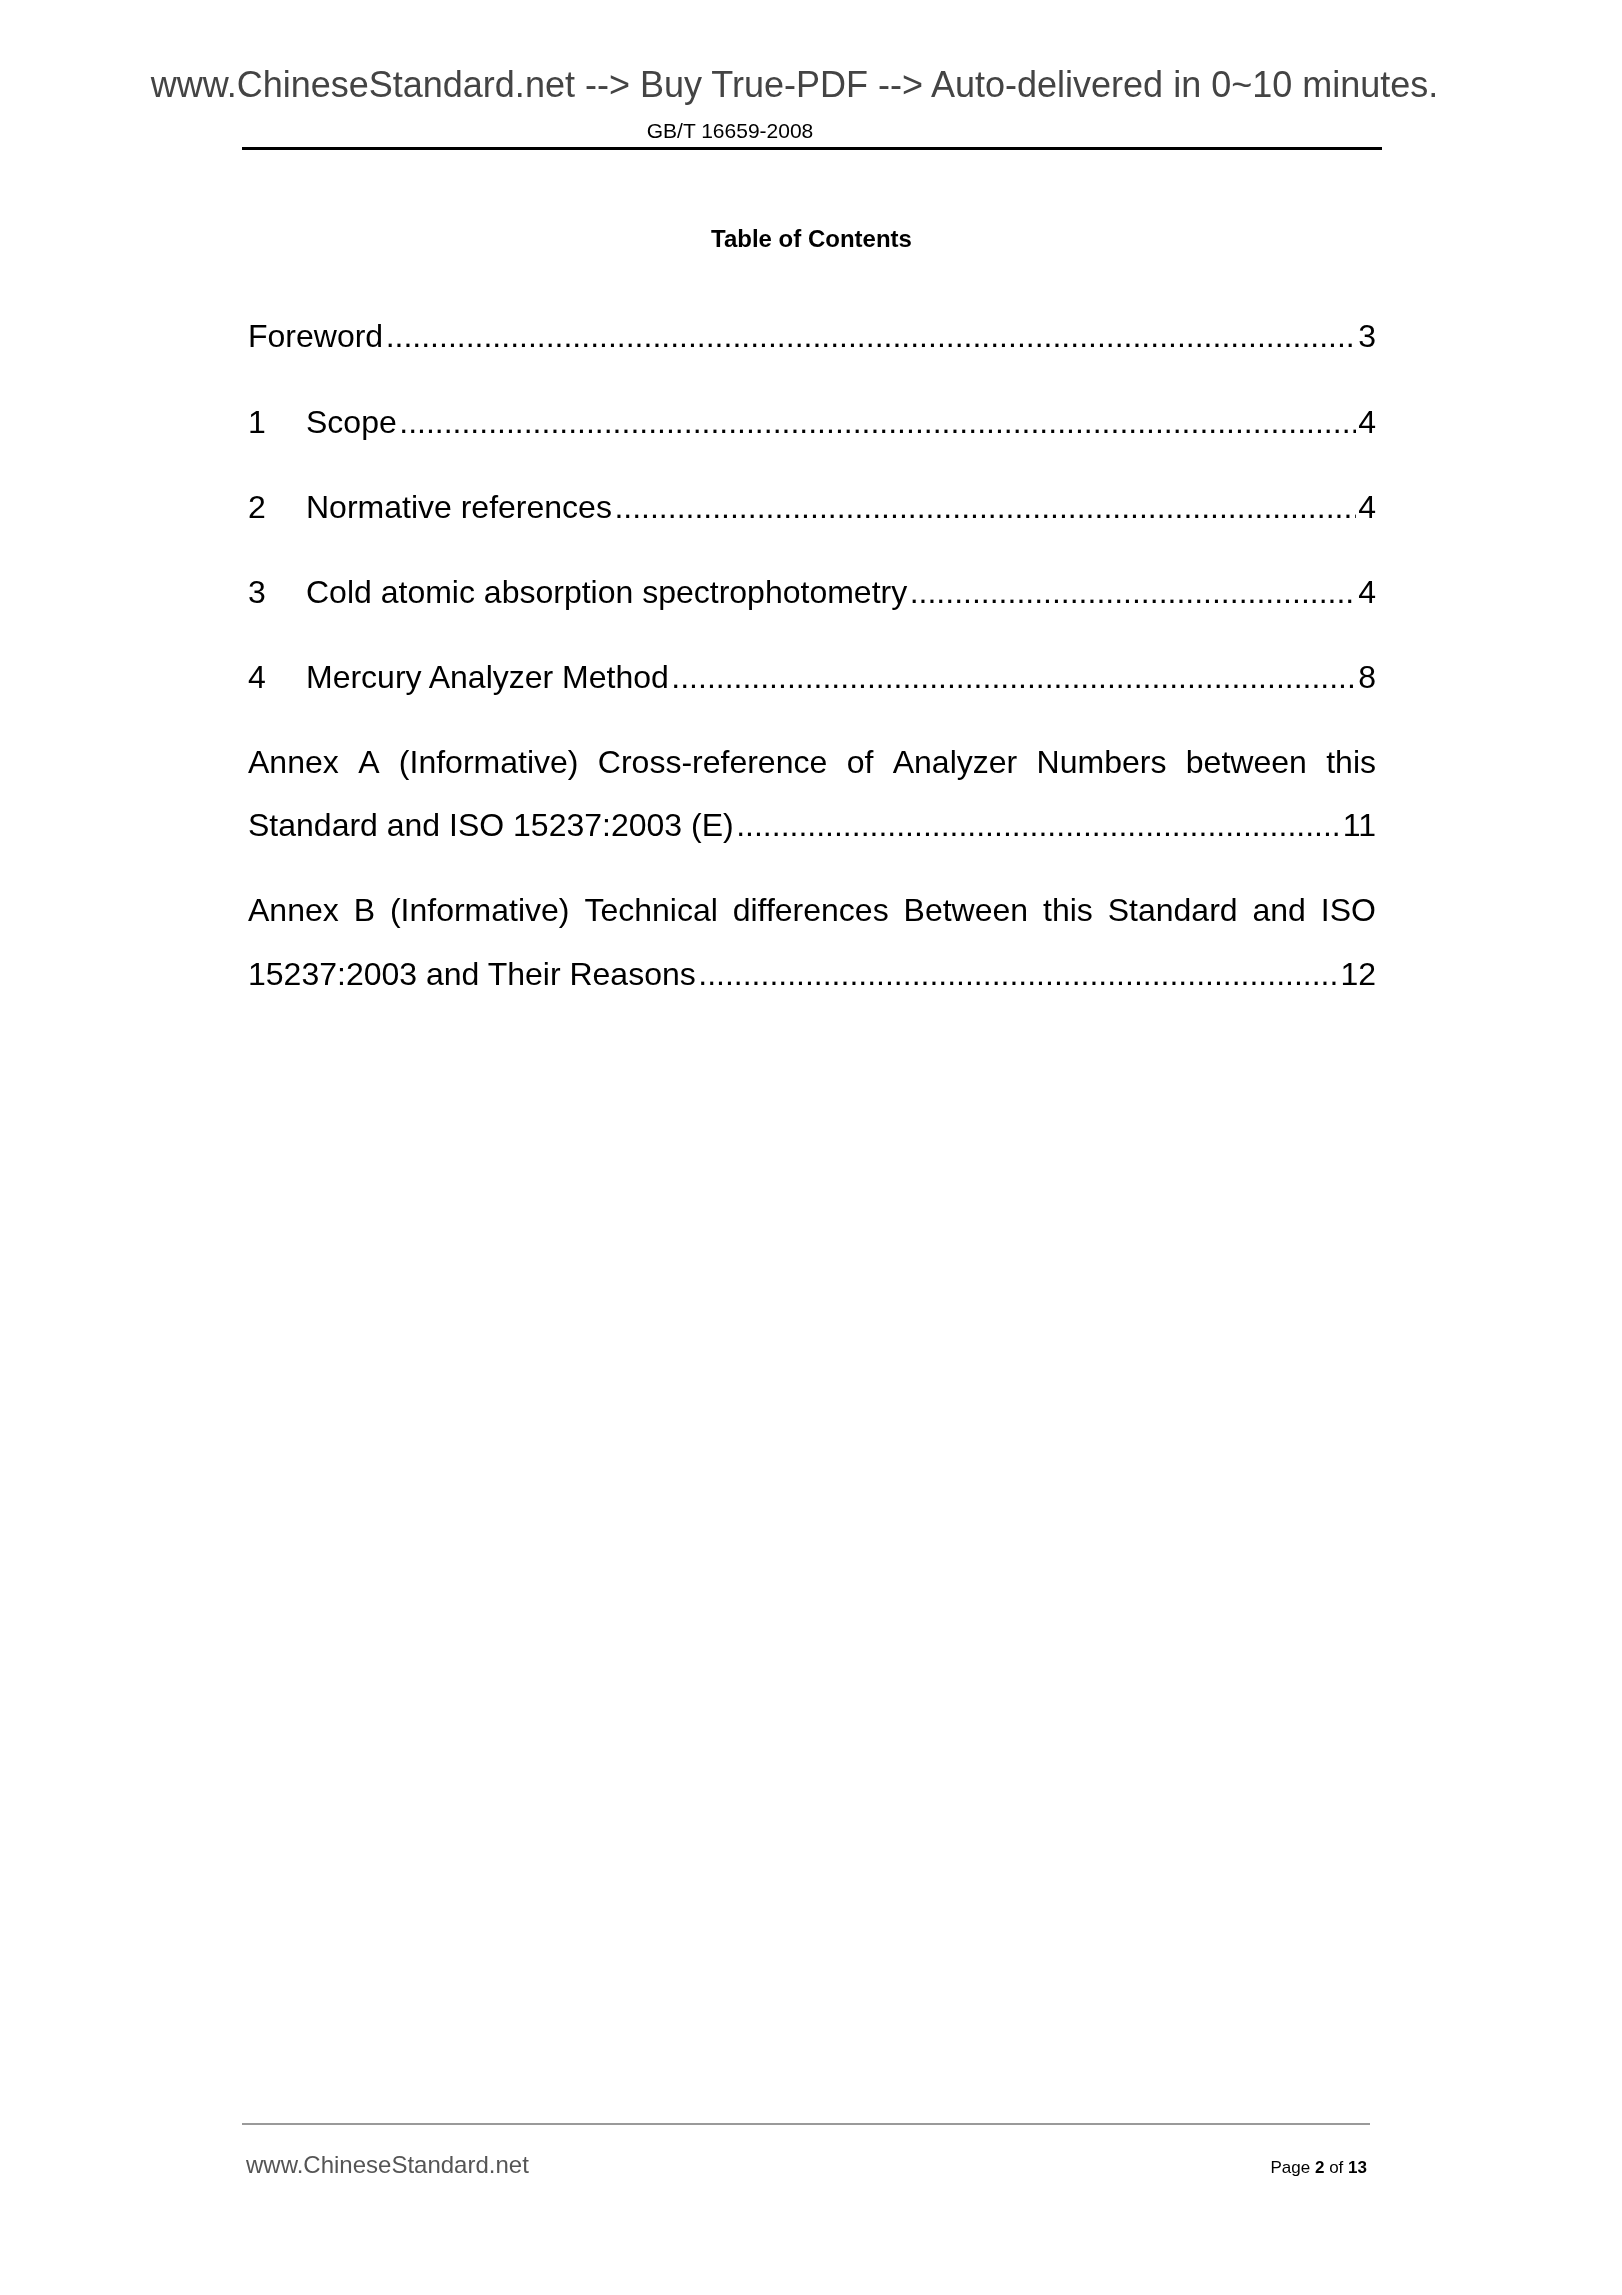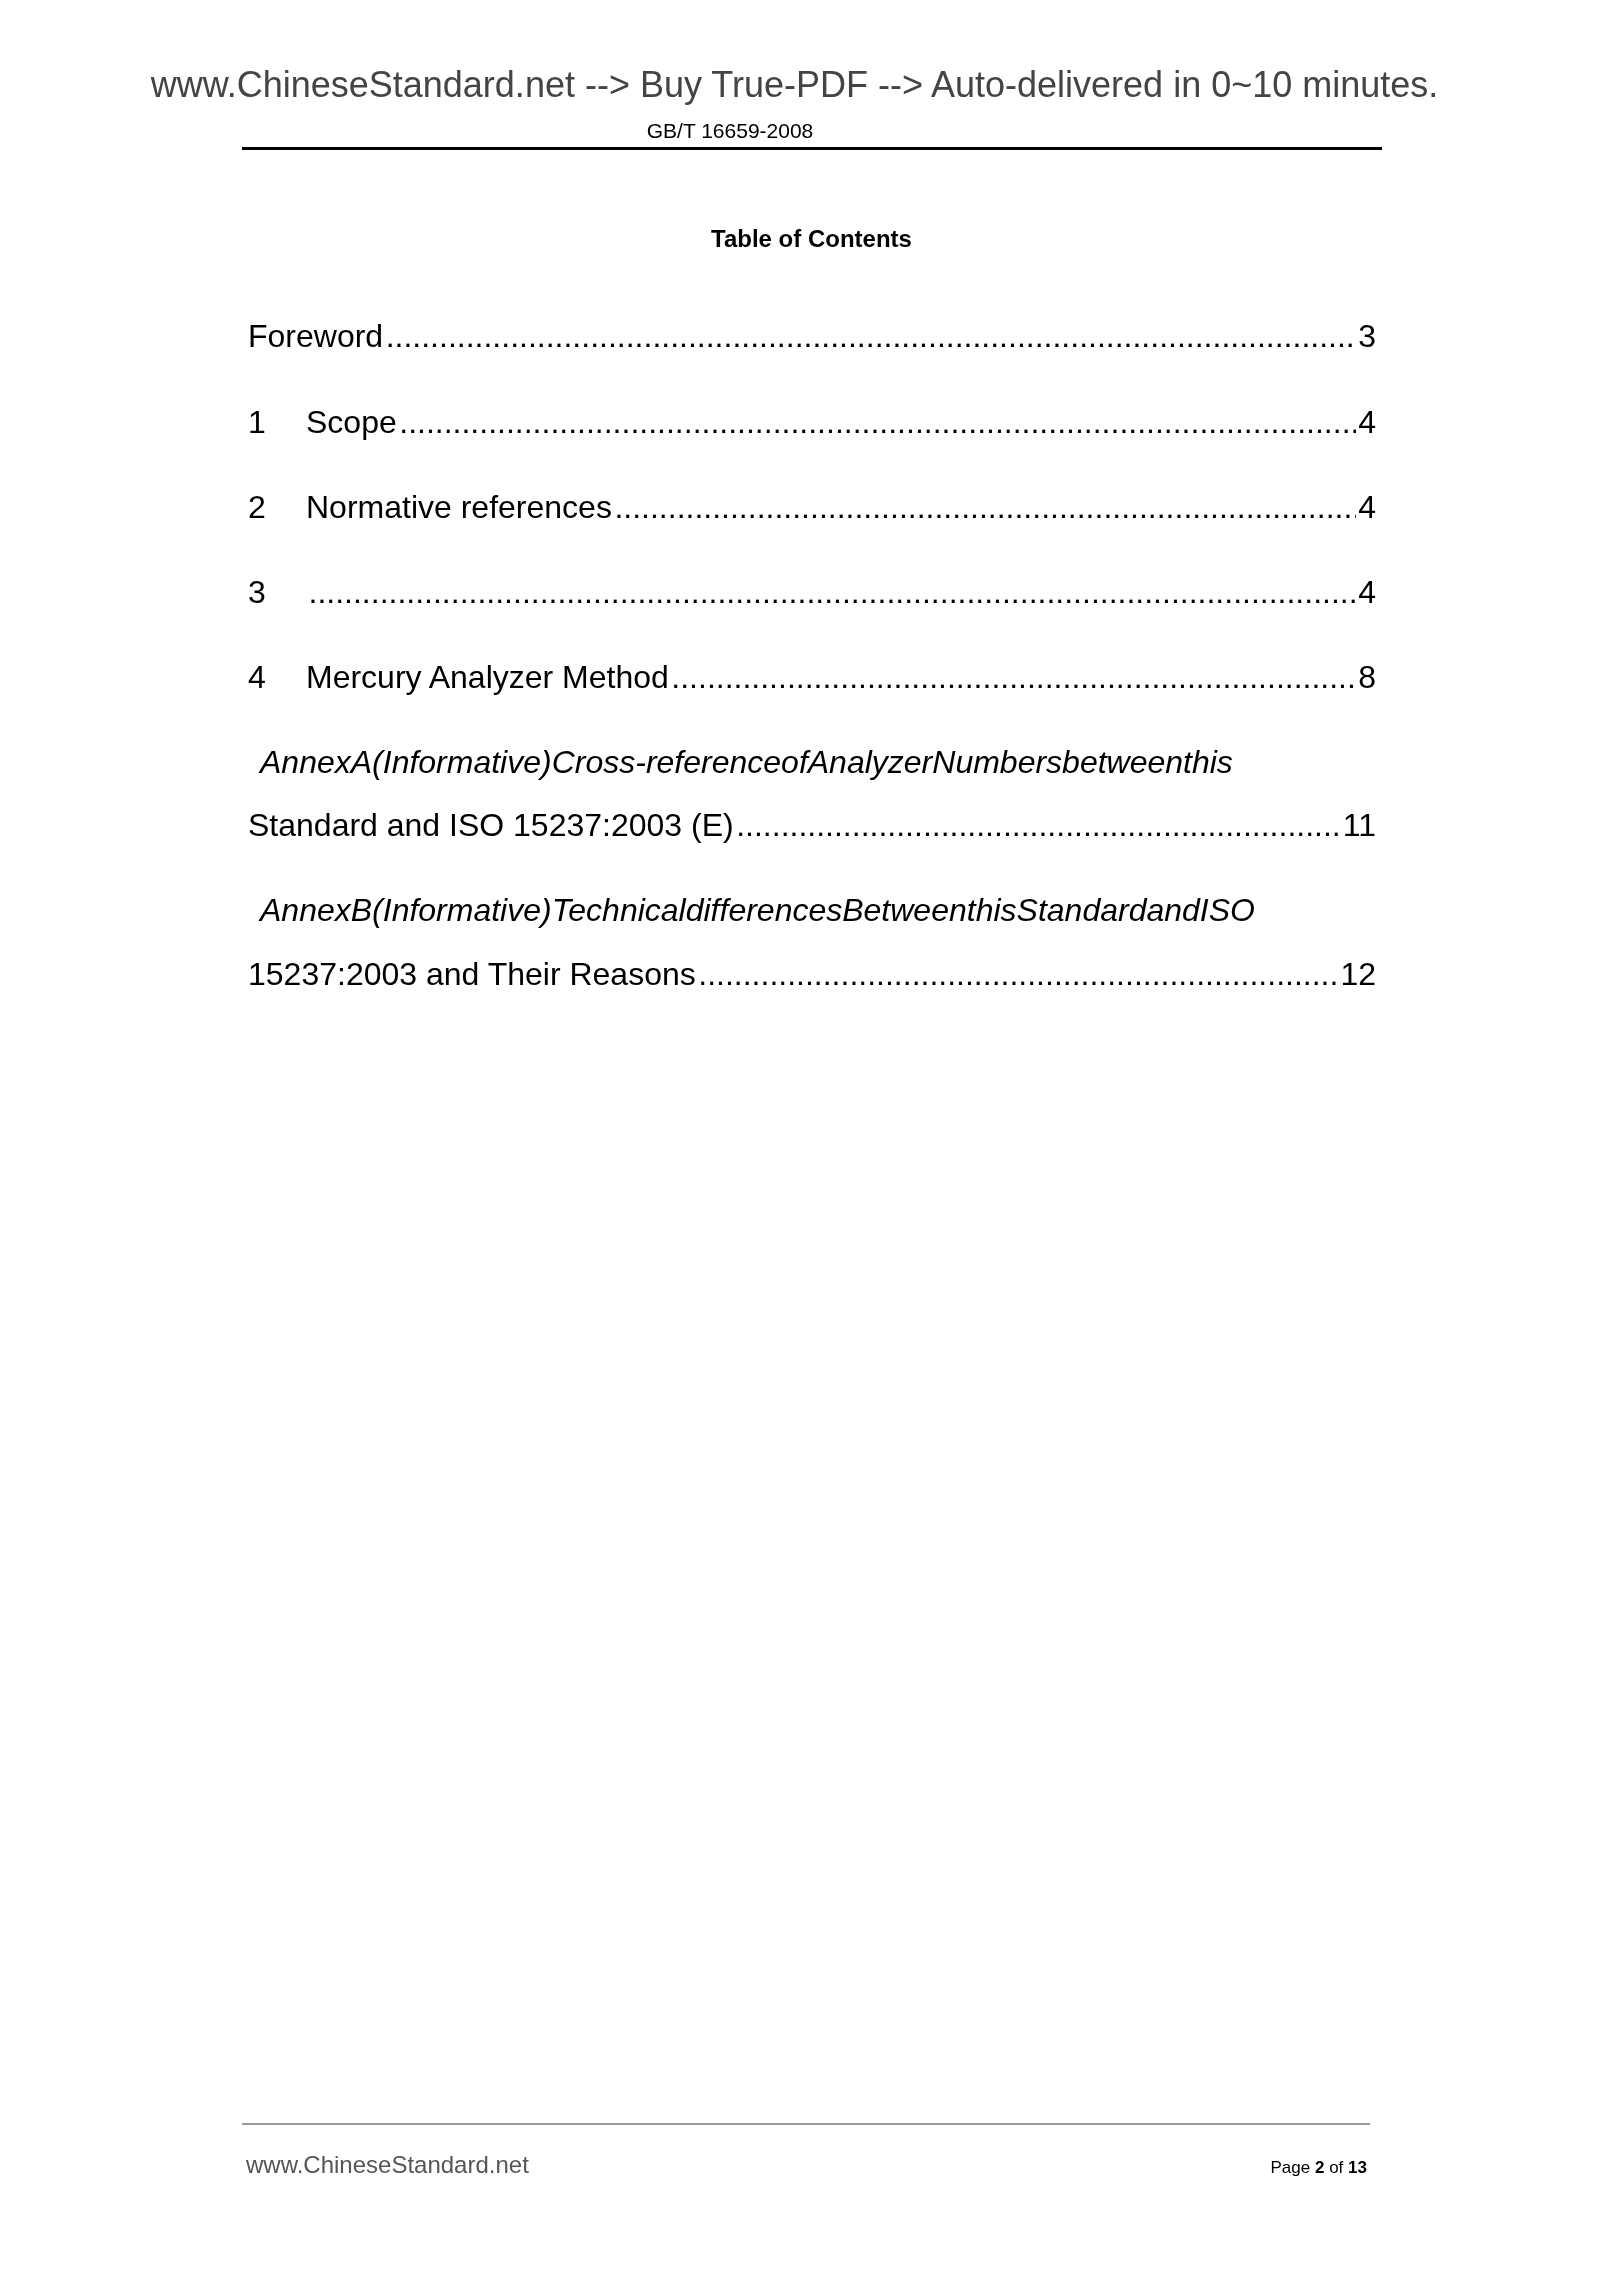--- a/index.html
+++ b/index.html
@@ -84,30 +84,29 @@
     }
     .toc-leader::after {
       content: "........................................................................................................................................................................................................................................................";
     }
     .toc-page {
       flex: 0 0 auto;
       text-align: right;
     }
     .toc-justify {
       position: absolute;
-      left: 12px;
+      left: 0;
       width: 1128px;
       font-size: 32px;
       line-height: 38px;
       text-align: justify;
       text-align-last: justify;
       white-space: nowrap;
       display: flex;
-      justify-content: flex-start;
-      font-style: italic;
+      justify-content: space-between;
     }
 
     
     .footer-rule {
       left: 242px; width: 1128px;
       top: 2123px; height: 1.7px;
       background: #9a9a9a;
     }
     .footer-link {
       left: 246px;
@@ -156,20 +155,21 @@
 
   <div class="toc-line" style="top:488px">
     <span class="toc-num">2</span>
     <span class="toc-label">Normative references</span>
     <span class="toc-leader"></span>
     <span class="toc-page">4</span>
   </div>
 
   <div class="toc-line" style="top:573px">
     <span class="toc-num">3</span>
+    <span class="toc-label">Cold atomic absorption spectrophotometry</span>
     <span class="toc-leader"></span>
     <span class="toc-page">4</span>
   </div>
 
   <div class="toc-line" style="top:658px">
     <span class="toc-num">4</span>
     <span class="toc-label">Mercury Analyzer Method</span>
     <span class="toc-leader"></span>
     <span class="toc-page">8</span>
   </div>

